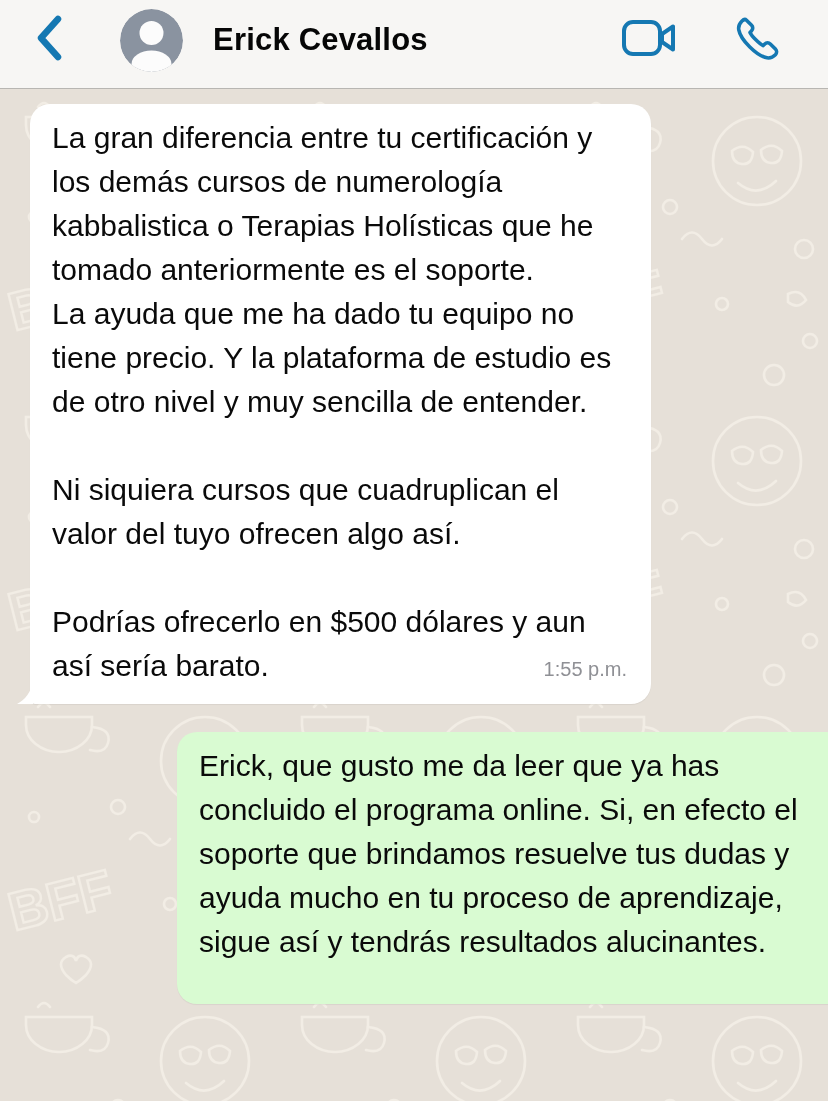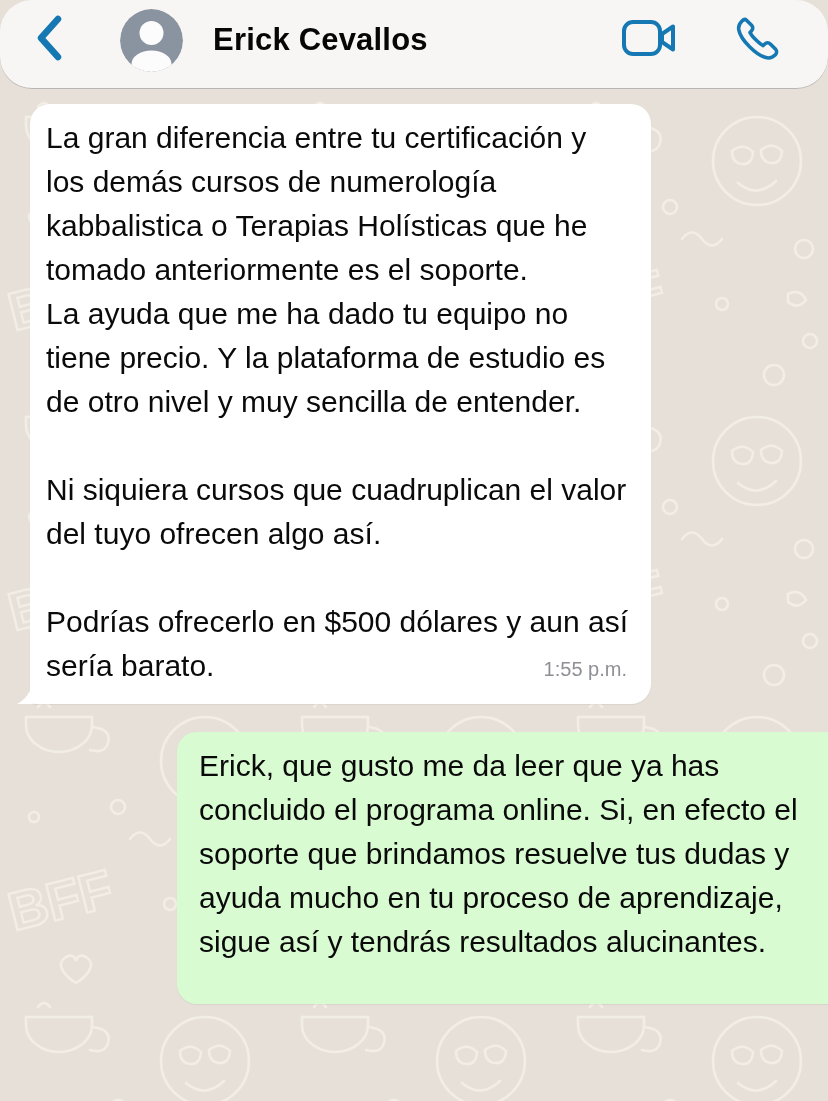--- a/index.html
+++ b/index.html
@@ -10,21 +10,21 @@
   }
   .app { width:828px; height:1101px; display:flex; flex-direction:column; position:relative; }
 
   
   .header {
     height:89px; flex:0 0 89px;
     background:#F7F6F4;
     border-bottom:1.5px solid #B8B6B2;
     display:flex; align-items:center;
     padding:0 48px 8px 36px;
-    position:relative; z-index:3;border-radius:32px;
+    position:relative; z-index:3;
   }
   .back-btn { width:34px; height:46px; display:flex; align-items:center; cursor:pointer; }
   .avatar {
     width:63px; height:63px; border-radius:50%;
     margin-left:50px; flex:0 0 63px;
     overflow:hidden; cursor:pointer;
   }
   .contact-name {
     margin-left:30px;
     font-size:31px; font-weight:700; color:#060606;
@@ -46,21 +46,21 @@
     position:relative; z-index:1;
     font-size:30px; line-height:44px; color:#0A0A0A;
   }
   .bubble .msg-text { white-space:pre-line; }
 
   .incoming {
     margin:15px 0 0 30px;
     width:621px;
     background:#FFFFFF;
     border-radius:20px 20px 20px 5px;
-    padding:12px 22px 16px 16px;
+    padding:12px 22px 16px 22px;
     box-shadow:0 1px 1px rgba(0,0,0,0.06);
   }
   .tail-in {
     position:absolute; left:-13px; bottom:0px;
     width:16px; height:22px;
   }
   .timestamp {
     position:absolute; right:24px; bottom:13px;
     font-size:20px; color:#8F9095;
   }

